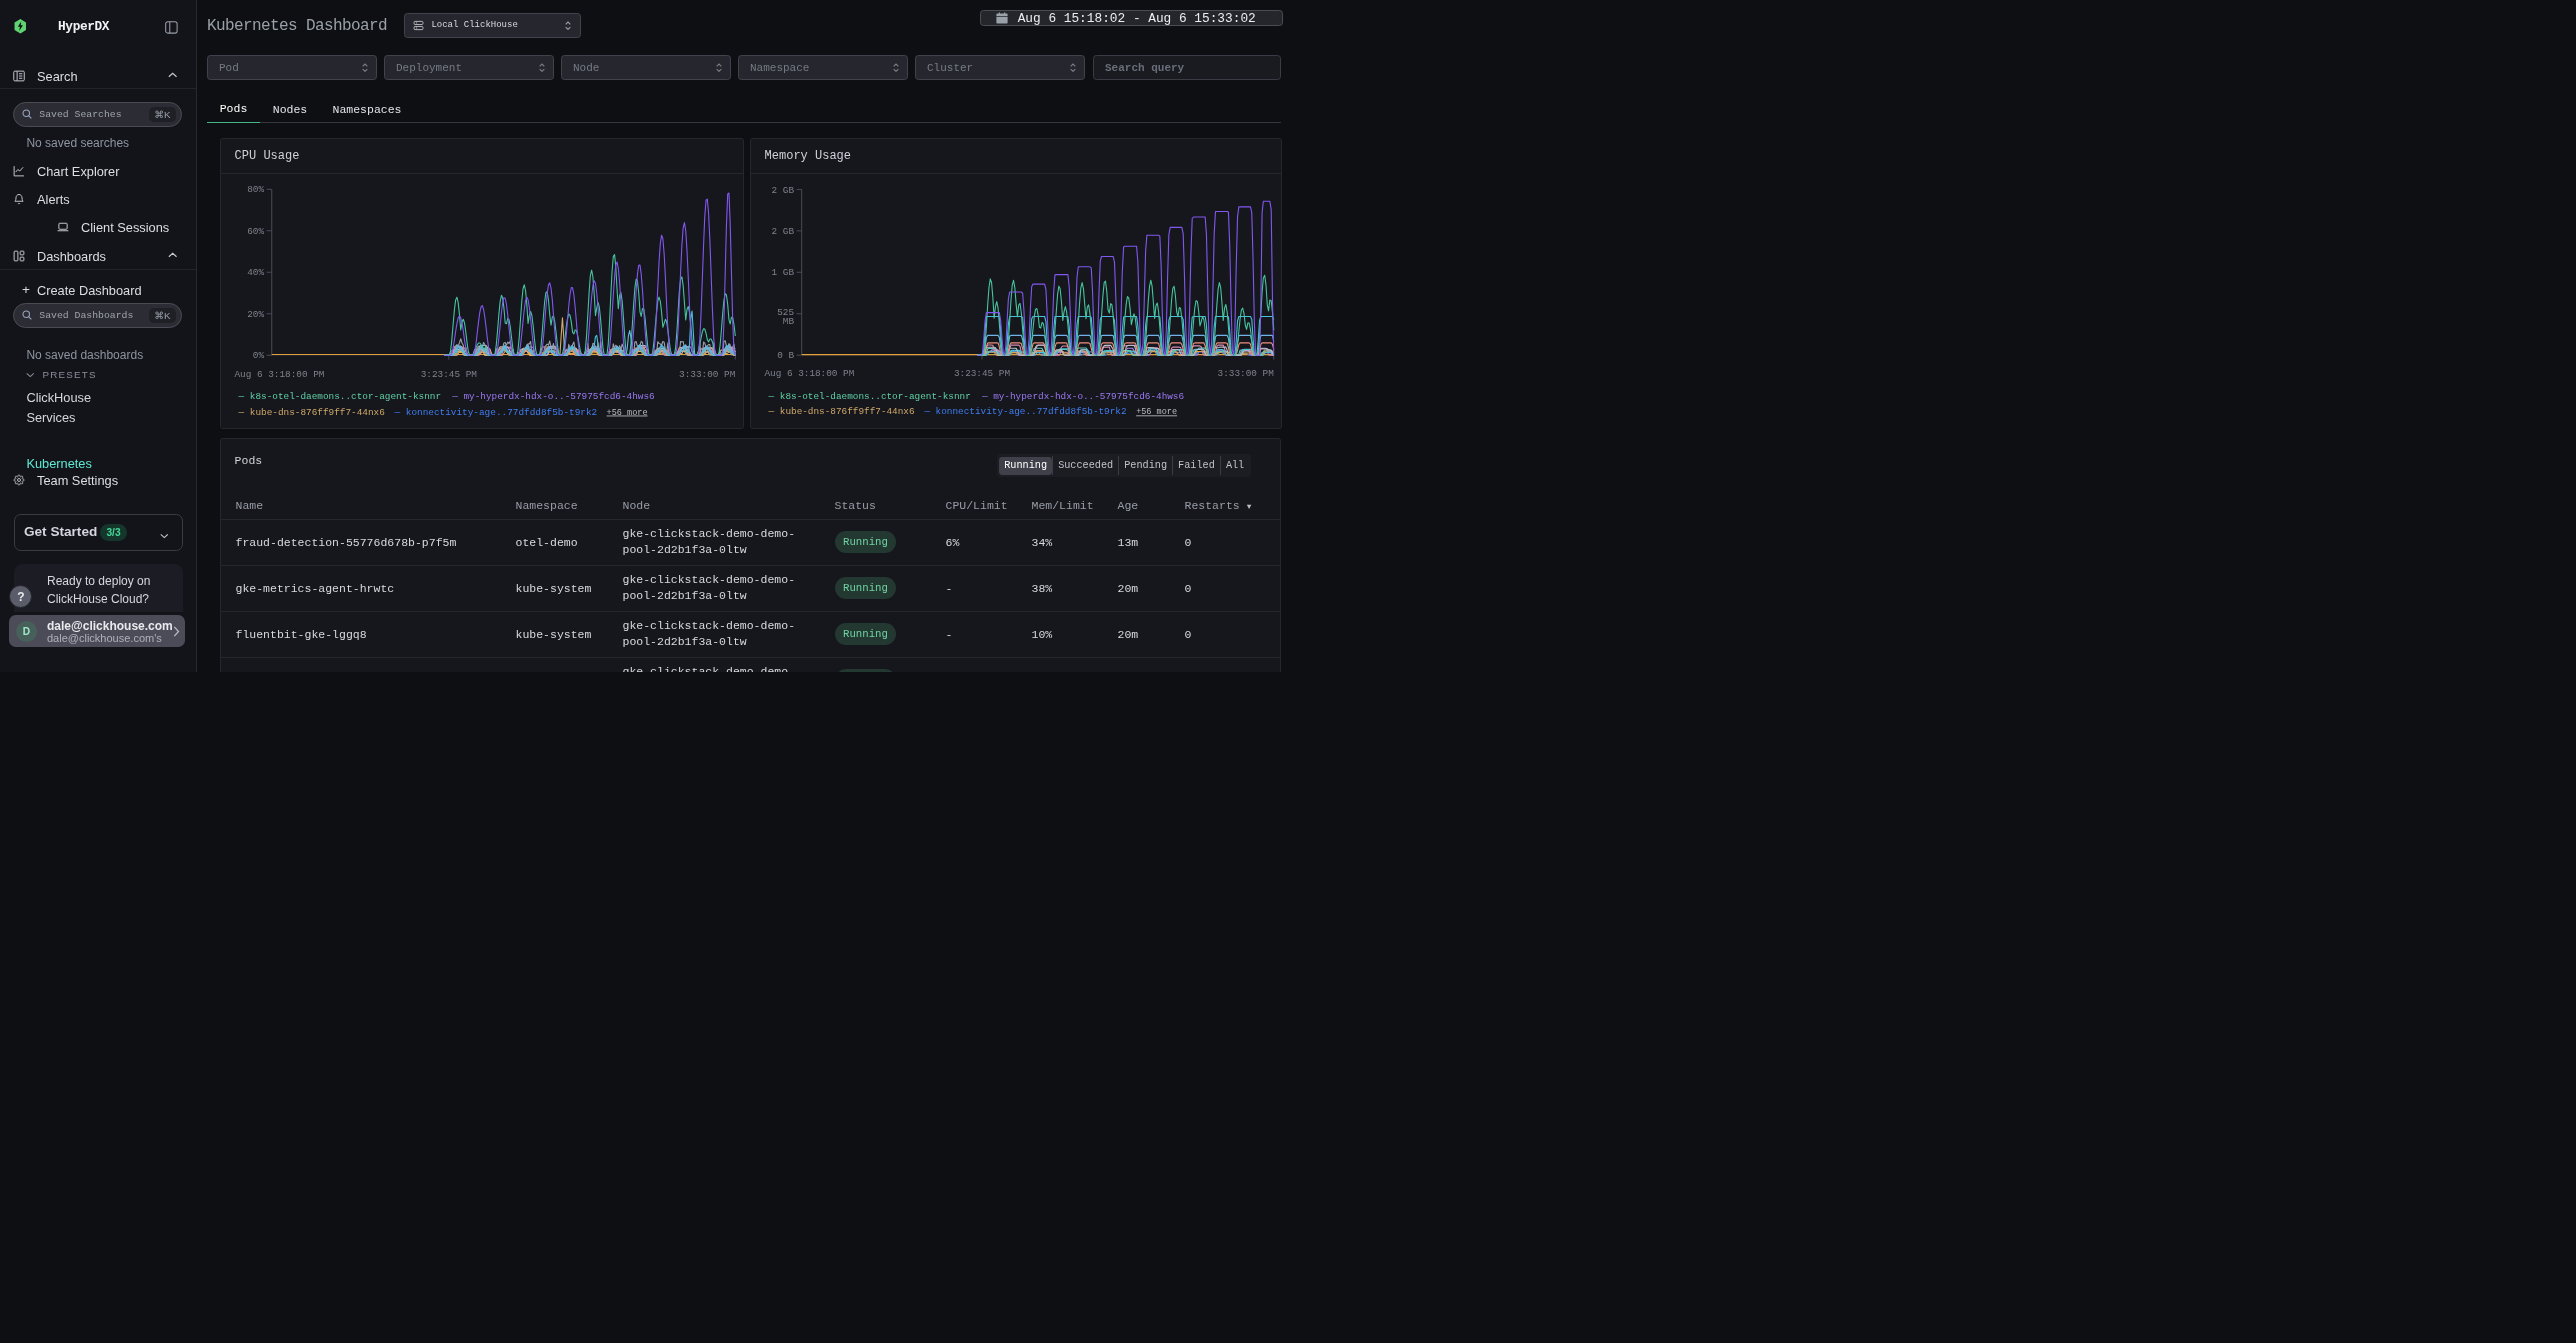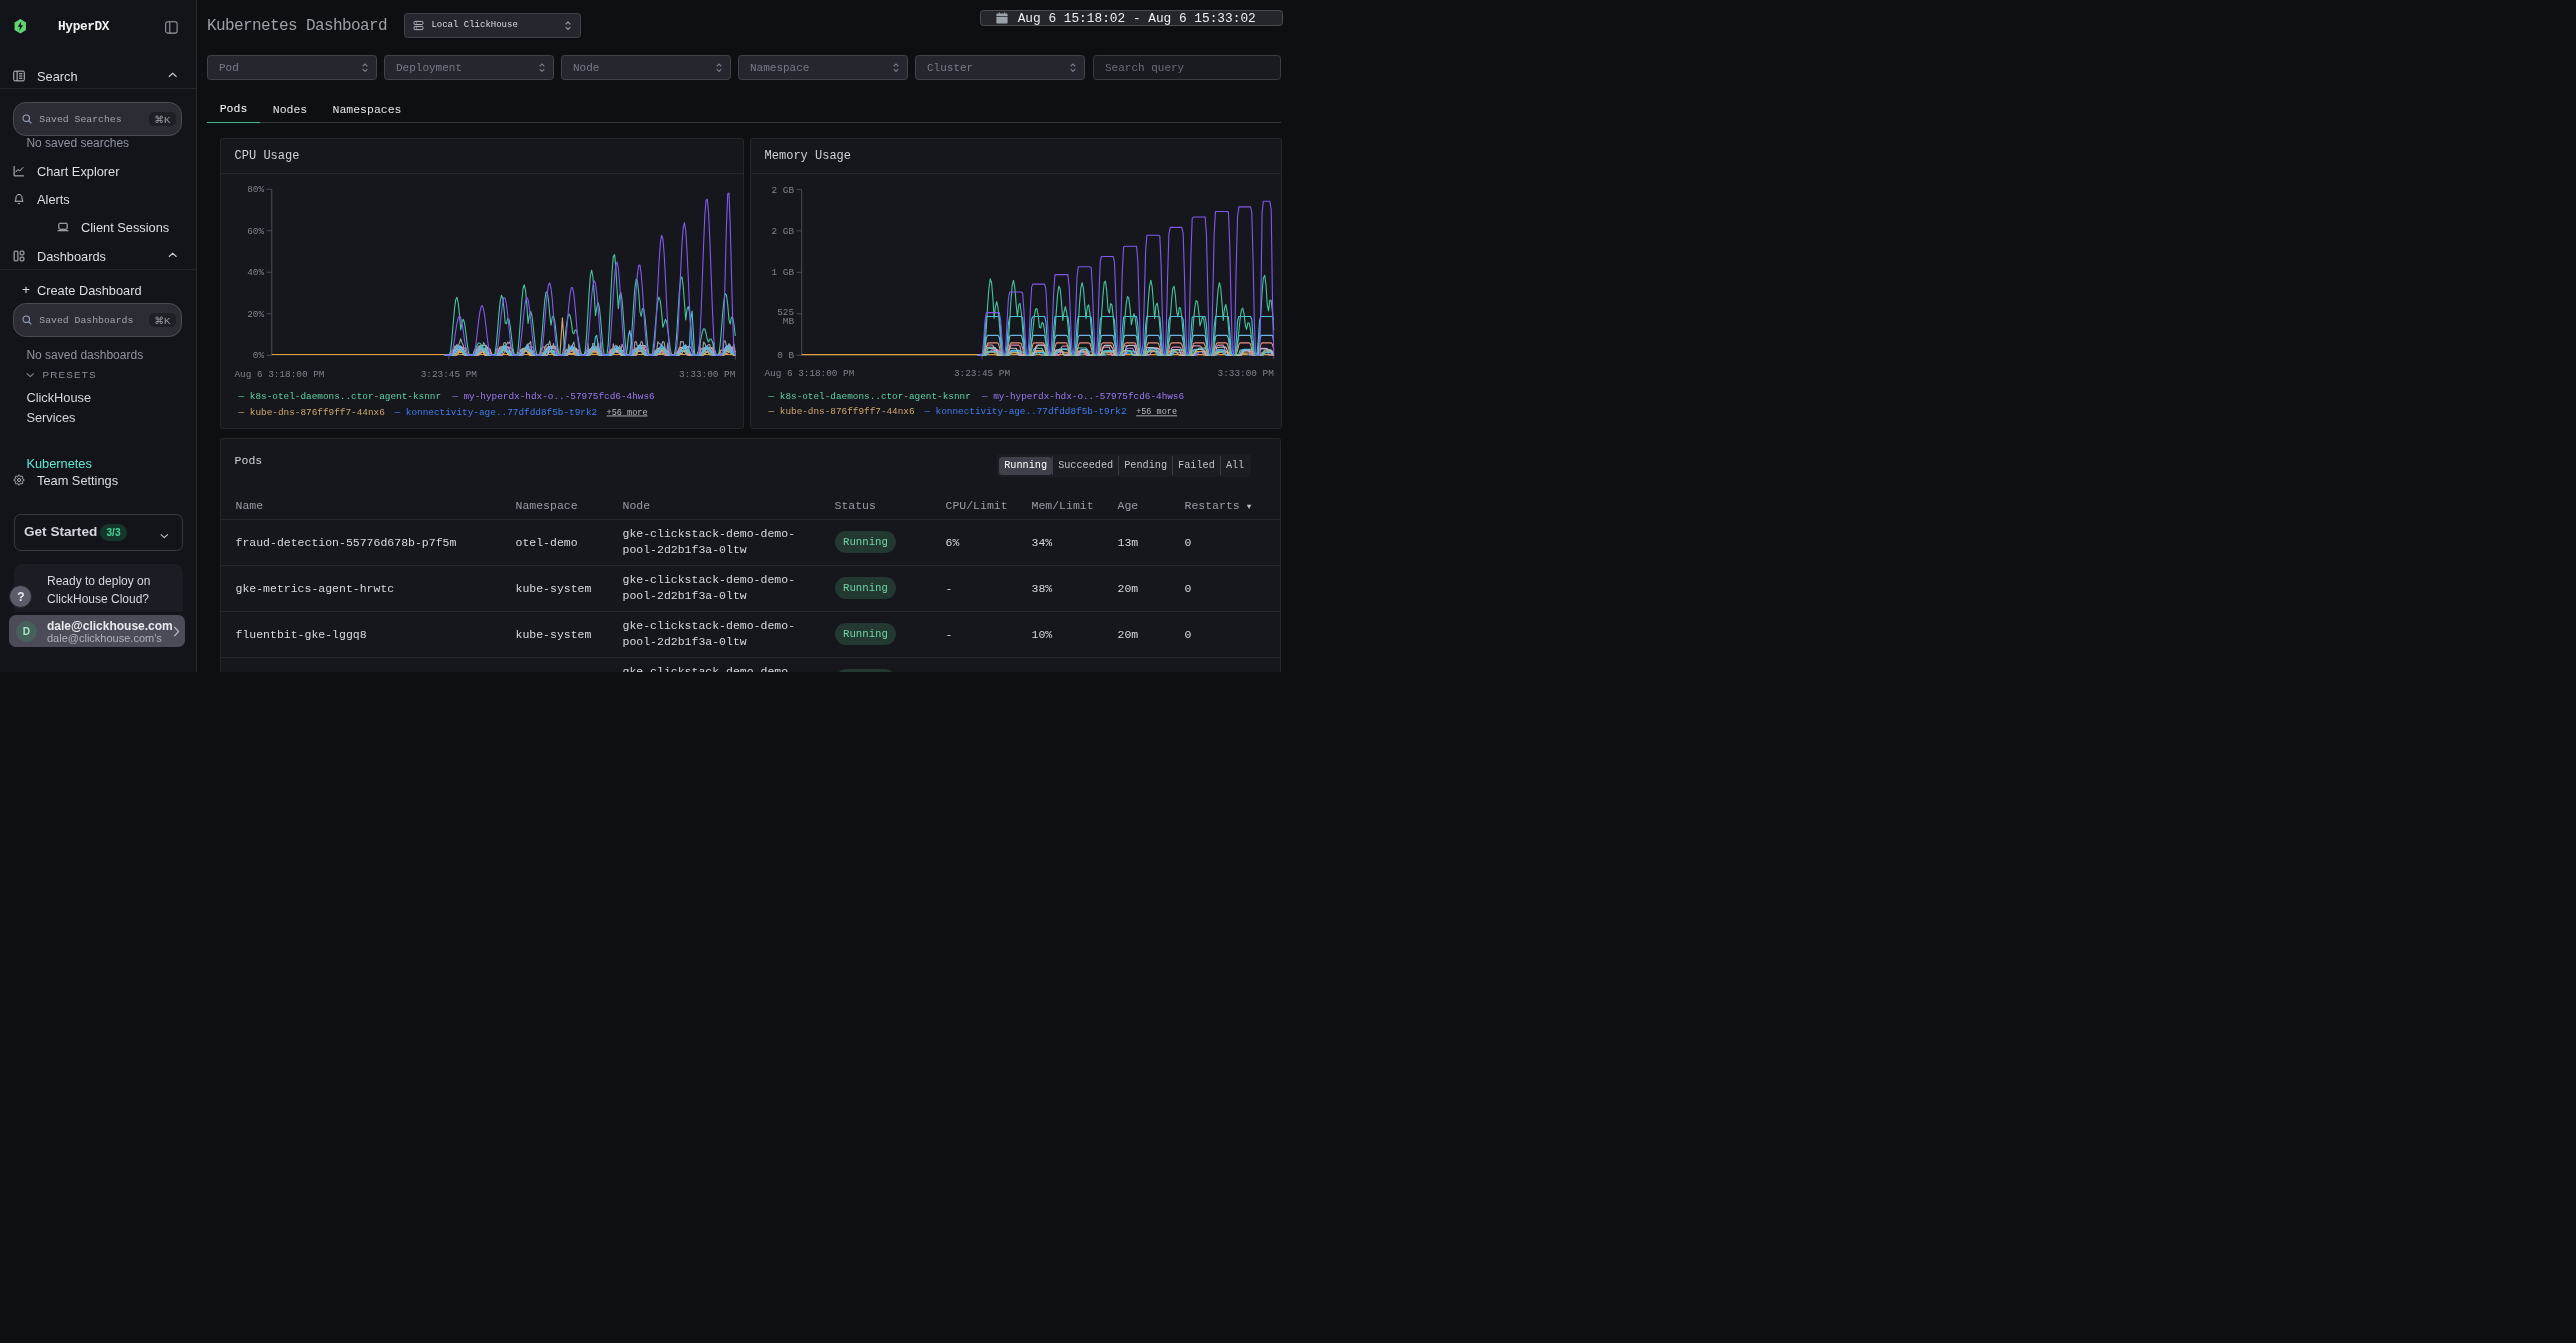--- a/index.html
+++ b/index.html
@@ -9,39 +9,39 @@
 .sidebar { position:absolute; left:0; top:0; width:197px; height:672px; background:#13141a; border-right:0.9px solid #27282f; }
 .logo-row { position:absolute; left:13.6px; top:19px; display:flex; align-items:center; }
 .logo-hex { width:12.8px; height:14.5px; }
 .logo-text { font-family:"Liberation Mono",monospace; font-weight:bold; color:#f2f3f5; font-size:12.8px; margin-left:7.7px; letter-spacing:-0.4px;padding-left:24px; }
 .panel-toggle { position:absolute; left:165px; top:21px; }
 .nav-row { position:absolute; left:0; width:197px; height:20.5px; display:flex; align-items:center; }
 .nav-icon { position:absolute; left:12.8px; width:12px; height:12px; }
 .nav-label { position:absolute; left:37px; font-size:12.8px; color:#dcdee3; }
 .nav-chev { position:absolute; left:168px; top:6px; }
 .divider { position:absolute; left:0; width:196px; height:0.9px; background:#22242a; }
-.pill { position:absolute; left:12.8px; width:169px; height:34px; border:0.9px solid #4a4c54; border-radius:12.8px; background:#2c2d34; display:flex; align-items:center; }
+.pill { position:absolute; left:12.8px; width:169px; height:25px; border:0.9px solid #4a4c54; border-radius:12.8px; background:#2c2d34; display:flex; align-items:center; }
 .pill .mag { margin-left:8.5px; }
 .pill .ph { font-family:"Liberation Mono",monospace; font-size:9.8px; color:#9fa4ad; margin-left:6.8px; flex:1; }
 .pill .kbd { font-family:"Liberation Sans",sans-serif; font-size:9.8px; color:#9ba0ab; background:#1f2026; border-radius:5.1px; padding:1.7px 5.1px; margin-right:5.1px; }
 .side-note { position:absolute; left:26.4px; font-size:12px; color:#8e94a0; }
 .preset-item { position:absolute; left:26.4px; font-size:12.8px; color:#d4d7dd; }
 
 .main { position:absolute; left:0; top:0; right:0; bottom:0; }
 .sidebar { z-index:5; }
 .page-title { position:absolute; left:207px; top:17px; font-family:"Liberation Mono",monospace; font-size:16px; letter-spacing:-0.6px; color:#9aa0a8; }
 .src-select { position:absolute; left:404px; top:12.8px; width:177px; height:25px; background:#26272e; border:0.9px solid #41434c; border-radius:3.4px; display:flex; align-items:center; }
 .src-select .txt { font-family:"Liberation Mono",monospace; font-size:9px; color:#d8dbe1; margin-left:7.7px; }
 .date-btn { position:absolute; left:980px; top:10.2px; width:303px; height:16px; background:#25262c; border:0.9px solid #4a4c54; border-radius:3.4px; display:flex; align-items:center; }
 .date-btn .txt { font-family:"Liberation Mono",monospace; font-size:12.8px; color:#eceef2; margin-left:10.2px; }
 .fsel { position:absolute; top:55px; height:25px; width:170px; background:#26272e; border:0.9px solid #41434c; border-radius:3.4px; display:flex; align-items:center; }
 .fsel .ph { font-family:"Liberation Mono",monospace; font-size:11px; color:#757a85; margin-left:11px; flex:1; }
 .fsel .ud { margin-right:8.5px; }
 .fsearch { position:absolute; left:1093px; top:55px; width:188px; height:25px; background:#1a1b20; border:0.9px solid #3a3c45; border-radius:3.4px; display:flex; align-items:center; }
-.fsearch .ph { font-family:"Liberation Mono",monospace; font-size:11px; color:#696e79; margin-left:11px; }
+.fsearch .ph { font-family:"Liberation Mono",monospace; font-size:11px; color:#696e79; margin-left:11px;font-weight:bold; }
 .tabs { position:absolute; left:207px; top:95px; right:6.8px; height:28px; border-bottom:1.7px solid #363840; }
 .tab { position:absolute; top:0; height:28px; font-family:"Liberation Mono",monospace; font-size:11.5px; color:#e2e4e9; display:flex; align-items:center; justify-content:center; }
 .tab.active { color:#fff; border-bottom:1.7px solid #44b884; }
 
 .card { position:absolute; background:#16171c; border:0.9px solid #26272d; border-radius:2.6px; }
 .card-title { position:absolute; left:13.6px; top:10.2px; font-family:"Liberation Mono",monospace; font-size:12px; color:#ced2d9; }
 .card-hr { position:absolute; left:0; right:0; top:34px; height:0.9px; background:#26272d; }
 
 .tbl-chips { position:absolute; right:29px; top:15.3px; height:23px; background:#1c1d23; border-radius:3.4px; display:flex; align-items:center; padding:0 1.7px; }
 .chip { font-family:"Liberation Mono",monospace; font-size:10.2px; color:#bfc3cb; padding:3.4px 5.1px; border-radius:3.4px; }

